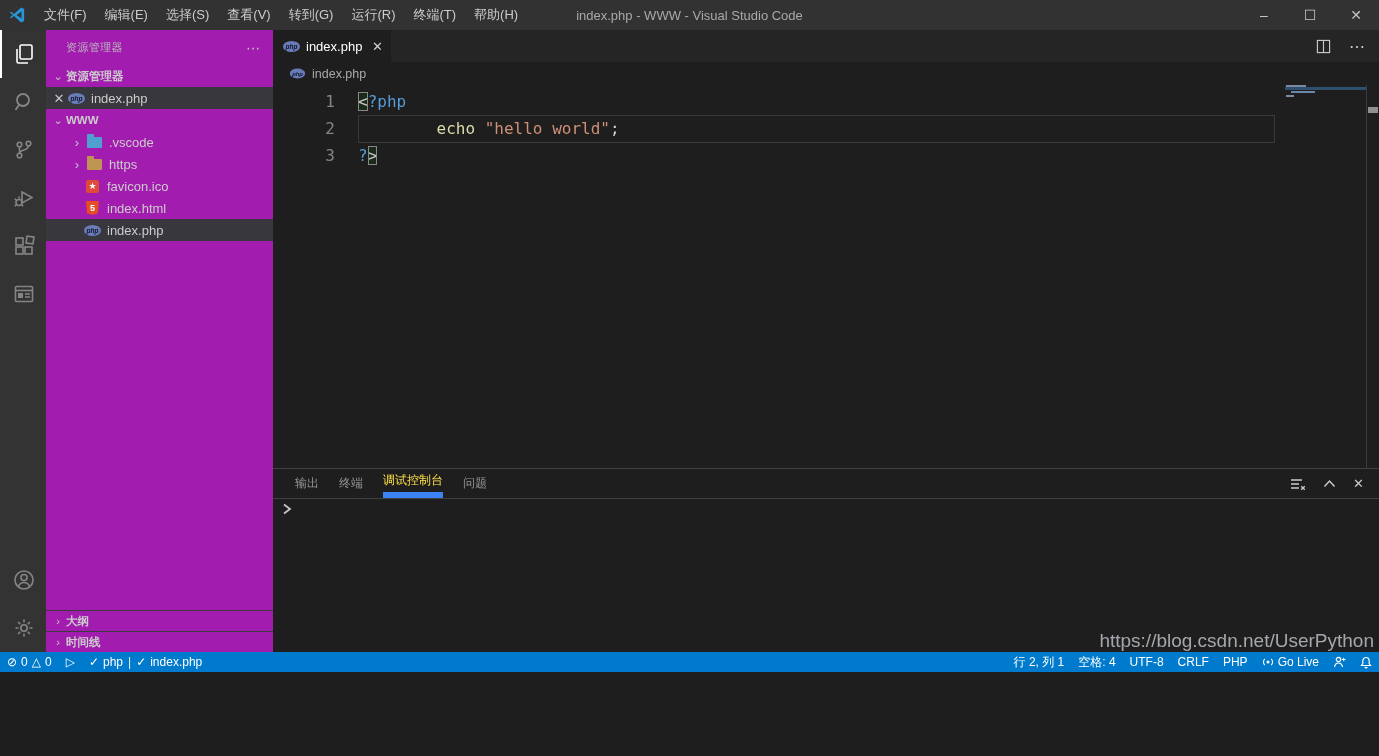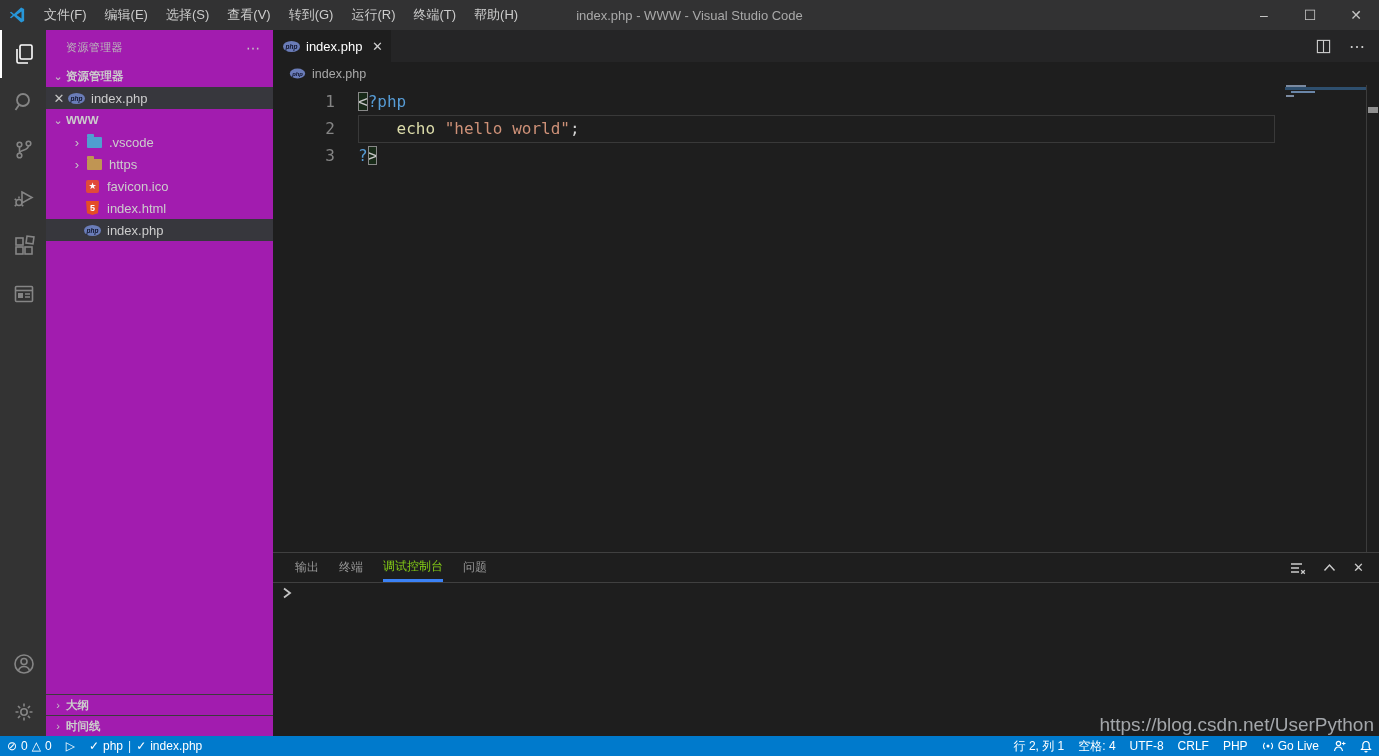--- a/index.html
+++ b/index.html
@@ -1,18 +1,18 @@
 <!DOCTYPE html>
 <html><head>
 <meta charset="utf-8">
 <style>
   * { margin:0; padding:0; box-sizing:border-box; }
   html,body { width:1379px; height:756px; overflow:hidden; background:#1e1e1e;
     font-family:"Liberation Sans", sans-serif; }
-  .app { width:1379px; height:756px; display:flex; flex-direction:column; position:relative; }
+  .app { width:1379px; height:672px; display:flex; flex-direction:column; position:relative; }
 
   
   .titlebar { height:30px; background:#323233; display:flex; align-items:center; color:#cccccc;
     font-size:13px; flex:0 0 30px; position:relative; }
   .vscode-logo { width:18px; height:18px; margin:0 9px 0 8px; }
   .menu-item { padding:0 9px; height:30px; display:flex; align-items:center; cursor:default; }
   .win-title { position:absolute; left:50%; transform:translateX(-50%); color:#a9a9a9; font-size:13px; }
   .win-controls { margin-left:auto; display:flex; height:30px; }
   .win-btn { width:46px; height:30px; display:flex; align-items:center; justify-content:center;
     color:#c5c5c5; font-size:14px; }
@@ -66,35 +66,35 @@
   .breadcrumb .php-pill { transform:scale(.9); }
 
   .code-area { flex:1 1 auto; position:relative; font-family:"DejaVu Sans Mono", monospace; font-size:16px; overflow:hidden; }
   .code-lines { padding-top:3px; }
   .code-line { display:flex; height:27px; line-height:27px; white-space:pre; }
   .gutter { width:62px; color:#858585; text-align:right; flex:0 0 62px; padding-right:0; }
   .gut-num { display:block; width:62px; }
   .code-text { margin-left:23px; color:#d4d4d4; }
   .cur-line { position:absolute; left:85px; top:30px; width:917px; height:28px;
     border:1px solid #393939; pointer-events:none; }
-  .c-kw { color:#569cd6; } .c-echo { color:#dcdcaa; } .c-str { color:#ce9178; }
+  .c-kw { color:#569cd6; } .c-echo { color:#dcdcaa;margin-left:40px; } .c-str { color:#ce9178; }
   .c-plain { color:#d4d4d4; } .c-angle { color:#c8c8c8; }
   .brk { outline:1px solid #888; outline-offset:-1px; background:rgba(0,100,0,.18); }
 
   .minimap { position:absolute; top:0; right:13px; width:83px; height:100%; }
   .mm-line { position:absolute; top:2px; left:2px; right:0; height:3px; background:#2e4f6e; }
   .mm-dash { position:absolute; height:2px; background:#6a86a8; }
   .vscroll { position:absolute; top:0; right:0; bottom:0; width:13px; border-left:1px solid #3c3c3c; }
   .vthumb { position:absolute; top:22px; left:1px; right:1px; height:6px; background:#909090; }
 
   
   .panel { height:184px; border-top:1px solid #404040; display:flex; flex-direction:column; background:#1e1e1e; }
   .panel-tabs { height:29px; display:flex; align-items:center; padding-left:22px; color:#969696; font-size:12px; }
   .ptab { margin-right:20px; height:29px; display:flex; align-items:center; border-bottom:1px solid transparent; }
-  .ptab.active { color:#84cc16; border-bottom:3px solid #3b82f6; }
+  .ptab.active { color:#fde047; border-bottom:6px solid #3b82f6; }
   .panel-actions { margin-left:auto; display:flex; align-items:center; gap:17px; color:#cccccc; padding-right:15px; font-size:13px; }
   .panel-body { flex:1 1 auto; position:relative; }
   .out-row { position:relative; margin:6px 0 0 30px; font-family:"DejaVu Sans Mono", monospace;
     font-size:14px; color:#569cd6; height:20px; line-height:20px; }
   .arrow-annot { position:absolute; left:126px; top:-10px; }
   .repl-input { height:20px; border-top:1px solid #404040; display:flex; align-items:center; padding-left:9px; }
 
   
   .statusbar { height:20px; background:#007acc; color:#ffffff; display:flex; align-items:center;
     font-size:12px; flex:0 0 20px; }

